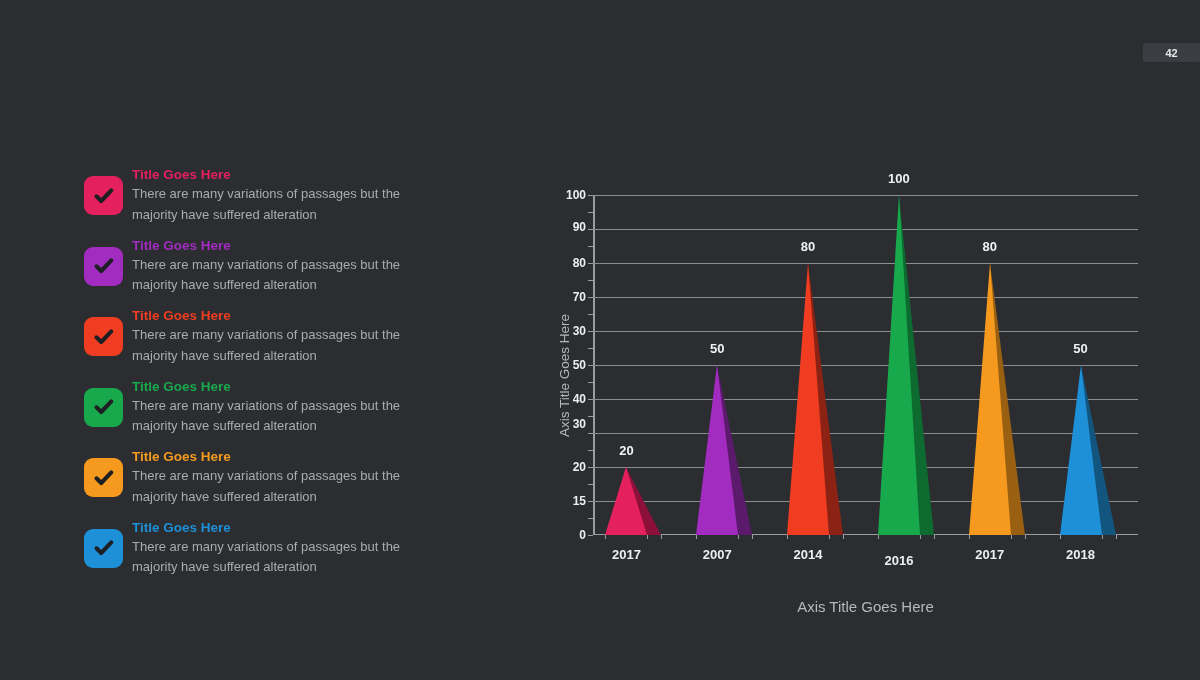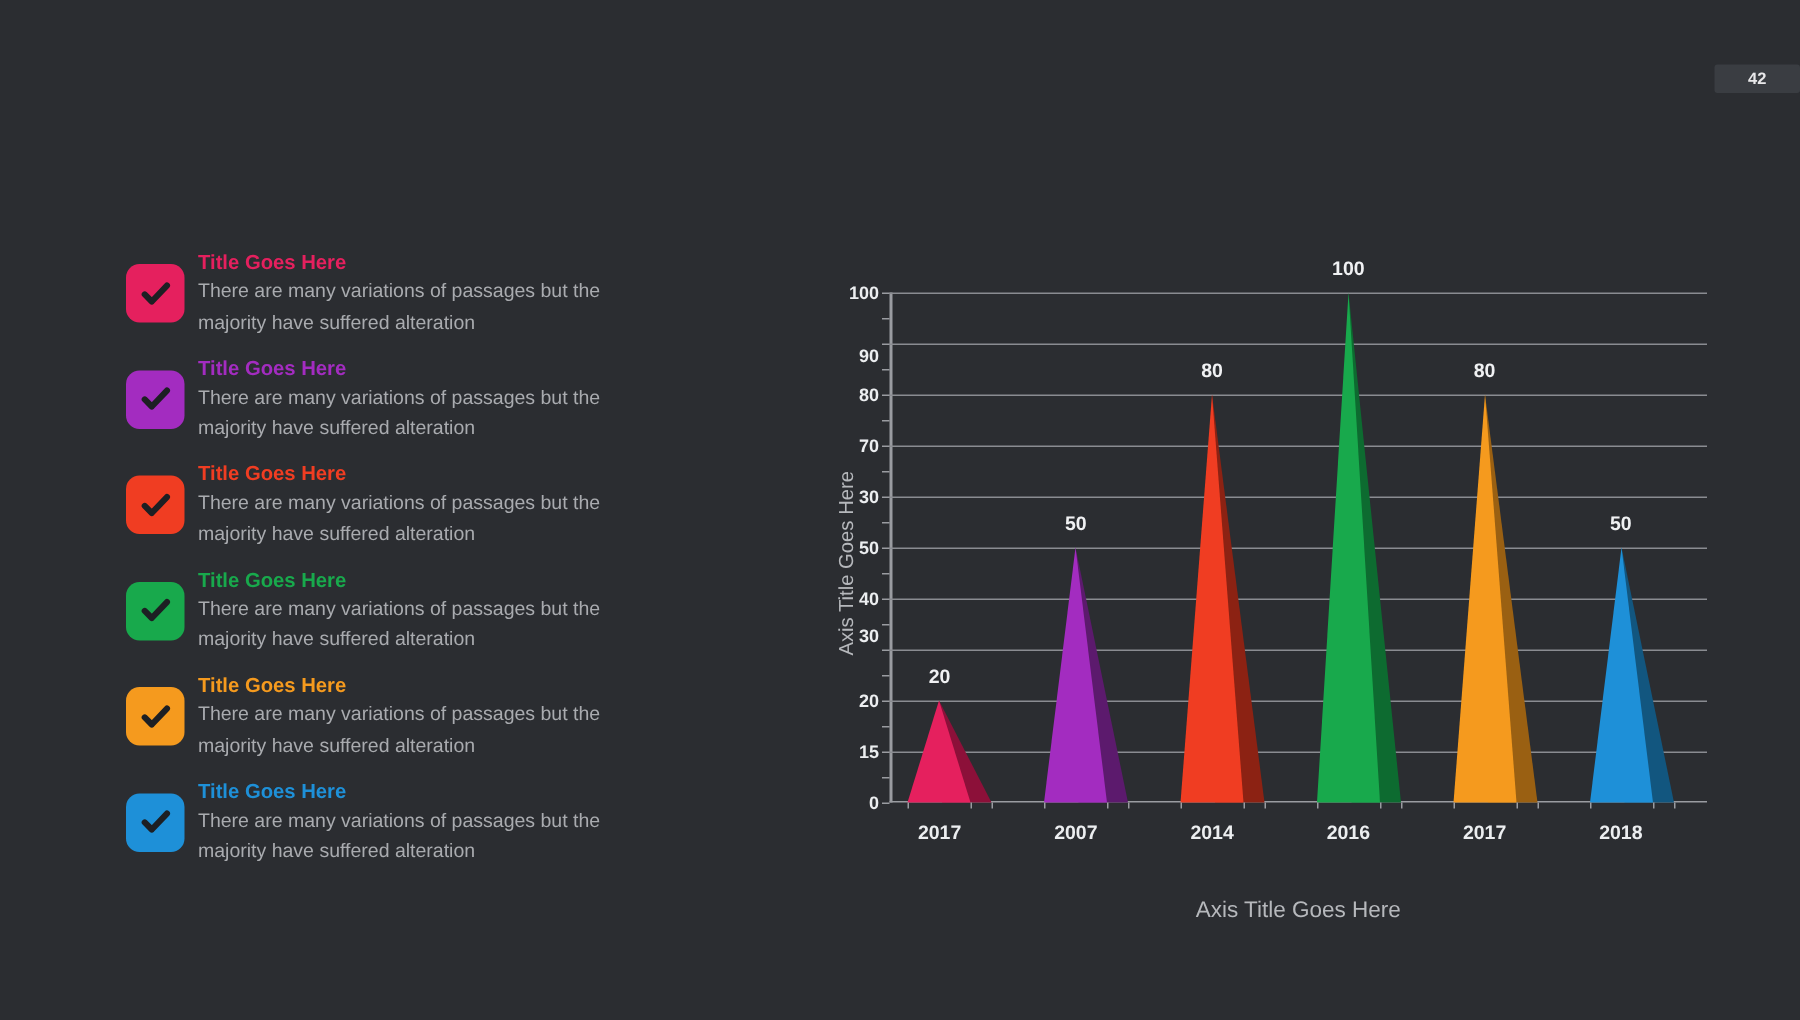--- a/index.html
+++ b/index.html
@@ -230,21 +230,21 @@
         <div class="ytick-label" style="top: 204px;">40</div>
         <div class="gridline" style="top: 170px;"></div>
         <div class="ytick-label" style="top: 170px;">50</div>
         <div class="gridline" style="top: 136px;"></div>
         <div class="ytick-label" style="top: 136px;">30</div>
         <div class="gridline" style="top: 102px;"></div>
         <div class="ytick-label" style="top: 102px;">70</div>
         <div class="gridline" style="top: 68px;"></div>
         <div class="ytick-label" style="top: 68px;">80</div>
         <div class="gridline" style="top: 34px;"></div>
-        <div class="ytick-label" style="top: 42px;">90</div>
+        <div class="ytick-label" style="top: 32px;">90</div>
         <div class="gridline" style="top: 0px;"></div>
         <div class="ytick-label" style="top: 0px;">100</div>
         <div class="ytick-minor" style="top: 340px;"></div>
         <div class="ytick-minor" style="top: 323px;"></div>
         <div class="ytick-minor" style="top: 306px;"></div>
         <div class="ytick-minor" style="top: 289px;"></div>
         <div class="ytick-minor" style="top: 272px;"></div>
         <div class="ytick-minor" style="top: 255px;"></div>
         <div class="ytick-minor" style="top: 238px;"></div>
         <div class="ytick-minor" style="top: 221px;"></div>
@@ -294,21 +294,21 @@
         <div class="xtick-minor" style="left: 194.083px;"></div>
         <div class="xtick-minor" style="left: 236.083px;"></div>
         <div class="xtick-minor" style="left: 250.083px;"></div>
         <div class="cone" style="left: 282.917px; width: 58px; height: 340px;">
           <svg width="58" height="340" viewBox="0 0 58 340">
             <path d="M 23 0 L 58 340 L 25 340 Z" fill="#0d6b30"></path>
             <path d="M 23 0 L 44 340 L 2 340 Z" fill="#18a94c"></path>
           </svg>
         </div>
         <div class="bar-label" style="left: 305.917px; top: -24px;">100</div>
-        <div class="xcat-label" style="left: 305.917px;">2016</div>
+        <div class="xcat-label" style="left: 305.917px; margin-top: 6px;">2016</div>
         <div class="xtick-minor" style="left: 284.917px;"></div>
         <div class="xtick-minor" style="left: 326.917px;"></div>
         <div class="xtick-minor" style="left: 340.917px;"></div>
         <div class="cone" style="left: 373.75px; width: 58px; height: 272px;">
           <svg width="58" height="272" viewBox="0 0 58 272">
             <path d="M 23 0 L 58 272 L 25 272 Z" fill="#9a6012"></path>
             <path d="M 23 0 L 44 272 L 2 272 Z" fill="#f59a1e"></path>
           </svg>
         </div>
         <div class="bar-label" style="left: 396.75px; top: 44px;">80</div>

